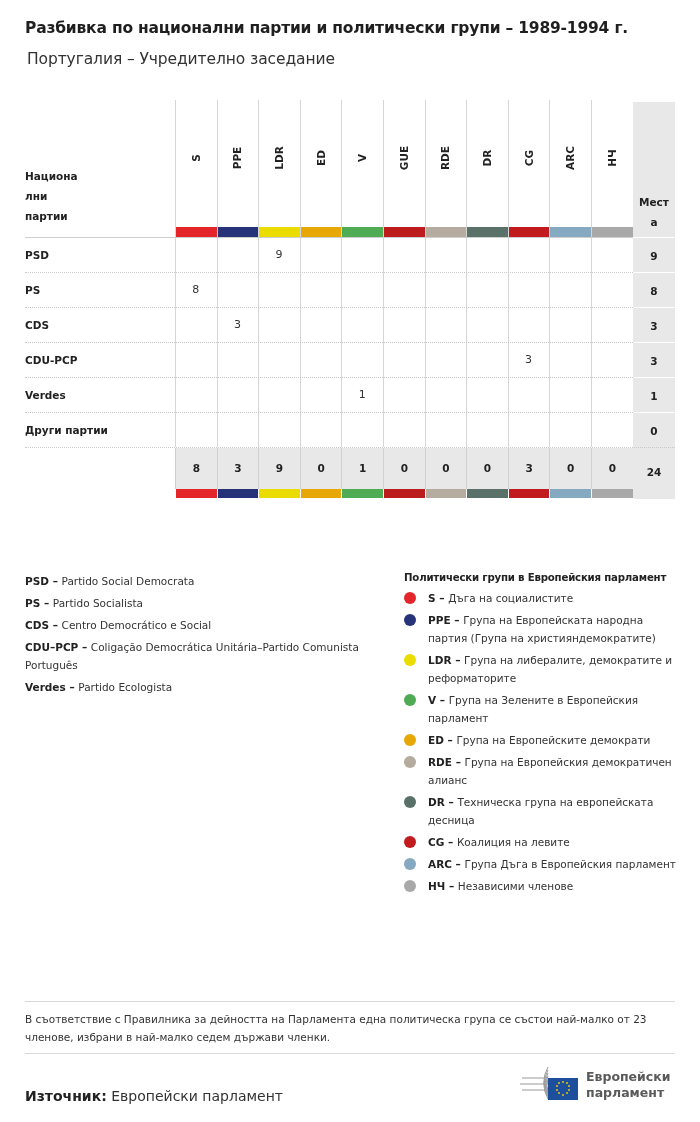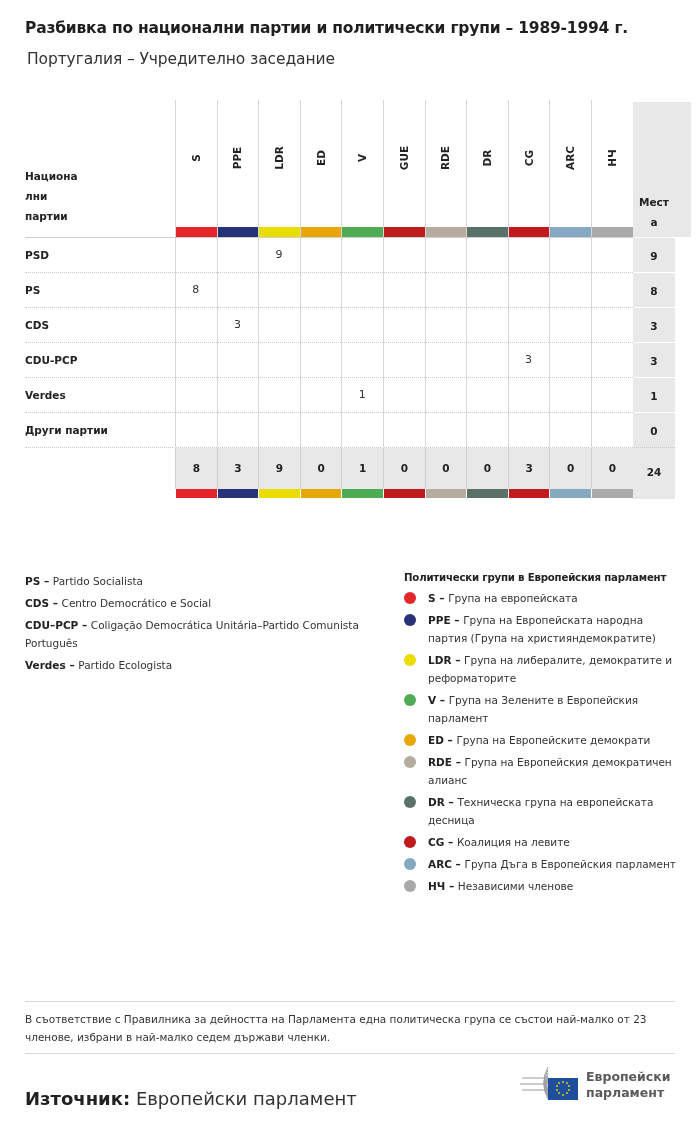--- a/index.html
+++ b/index.html
@@ -7,21 +7,21 @@
   body { position: relative; font-family: "DejaVu Sans", sans-serif; color: #222; }
   .title { position: absolute; left: 25px; top: 19px; font-size: 15.5px; font-weight: bold; color: #1f1f1f; letter-spacing: -0.2px; }
   .subtitle { position: absolute; left: 27px; top: 50px; font-size: 15.5px; color: #333; letter-spacing: -0.1px; }
 
   
   .tbl { position: absolute; left: 25px; top: 100px; width: 650px; }
   .hdr-label { position: absolute; left: 0; top: 66px; font-size: 10.5px; font-weight: bold; line-height: 20px; color: #222; width: 60px; }
   .col-head { position: absolute; top: 0; height: 127px; width: 41.6px; }
   .col-head span { position: absolute; left: 50%; top: 58px; transform: translate(-50%, -50%) rotate(-90deg); font-size: 10.5px; font-weight: bold; white-space: nowrap; color: #222; }
   .bar { position: absolute; height: 10px; }
-  .seats-head { position: absolute; left: 608px; top: 2px; width: 58px; height: 135px; background: #e8e8e8; text-decoration: underline; }
+  .seats-head { position: absolute; left: 608px; top: 2px; width: 42px; height: 135px; background: #e8e8e8; text-decoration: underline; }
   .seats-head span { position: absolute; left: 0; width: 42px; top: 90px; text-align: center; font-size: 10.5px; font-weight: bold; line-height: 20px; color: #222; }
 
   .row { position: absolute; left: 0; width: 650px; height: 35px; border-top: 1px dotted #c9c9c9; }
   .row.first { border-top: 1px solid #cfcfcf; }
   .row-label { position: absolute; left: 0; top: 0; line-height: 34px; font-size: 10.5px; font-weight: bold; color: #222; }
   .cell { position: absolute; top: 0; width: 41.6px; line-height: 34px; text-align: center; font-size: 11px; color: #333; }
   .seat-cell { position: absolute; left: 608px; top: -1px; width: 42px; height: 36px; line-height: 36px; background: #e8e8e8; text-align: center; font-size: 10.5px; font-weight: bold; border-top: 1px solid #fff; }
 
   .totals { position: absolute; left: 0; top: 347px; width: 650px; height: 51px; border-top: 1px dotted #c9c9c9; }
   .tot-bg { position: absolute; left: 150px; top: 0; width: 458px; height: 41px; background: #e8e8e8; }
@@ -35,21 +35,21 @@
   .leg-left .item { font-size: 10.5px; line-height: 18px; margin-bottom: 4px; color: #333; }
   .leg-left .item b { color: #222; }
   .leg-right { position: absolute; left: 404px; top: 572px; width: 280px; }
   .leg-right .leg-title { font-size: 10.2px; letter-spacing: -0.2px; margin-bottom: 6px; }
   .leg-right .item { position: relative; padding-left: 24px; font-size: 10.5px; line-height: 18px; margin-bottom: 4px; color: #333; }
   .leg-right .item b { color: #222; }
   .dot { position: absolute; left: 0; top: 3px; width: 12px; height: 12px; border-radius: 50%; }
 
   .hr { position: absolute; left: 25px; width: 650px; height: 1px; background: #d9d9d9; }
   .note { position: absolute; left: 25px; top: 1010px; width: 655px; font-size: 10.5px; line-height: 18px; color: #333; }
-  .source { position: absolute; left: 25px; top: 1088px; font-size: 18px; color: #333; }
+  .source { position: absolute; left: 25px; top: 1088px; font-size: 14px; color: #333; }
   .source b { color: #222; }
   .logo { position: absolute; left: 514px; top: 1064px; width: 165px; height: 40px; }
   .logo-text { position: absolute; left: 72px; top: 5px; font-size: 12.5px; font-weight: bold; line-height: 16px; color: #5a5a5a; }
 </style>
 </head>
 <body>
 
 <div class="title">Разбивка по национални партии и политически групи – 1989-1994 г.</div>
 <div class="subtitle">Португалия – Учредително заседание</div>
 
@@ -237,31 +237,32 @@
       <div class="tot-cell" style="left: 399.6px;">0</div>
       <div class="tot-cell" style="left: 441.2px;">0</div>
       <div class="tot-cell" style="left: 482.8px;">3</div>
       <div class="tot-cell" style="left: 524.4px;">0</div>
       <div class="tot-cell" style="left: 566px;">0</div>
     </div>
 </div>
 
 <div class="leg-left">
   <div id="leg-national">
+      <div class="item"><b>PSD</b><b> – </b><span>Partido Social Democrata</span></div>
       <div class="item"><b>PS</b><b> – </b><span>Partido Socialista</span></div>
       <div class="item"><b>CDS</b><b> – </b><span>Centro Democrático e Social</span></div>
       <div class="item"><b>CDU–PCP</b><b> – </b><span>Coligação Democrática Unitária–Partido Comunista Português</span></div>
       <div class="item"><b>Verdes</b><b> – </b><span>Partido Ecologista</span></div>
     </div>
 </div>
 
 <div class="leg-right">
   <div class="leg-title">Политически групи в Европейския парламент</div>
   <div id="leg-groups">
-      <div class="item"><span class="dot" style="background:#e4262a"></span><b>S</b><b> – </b><span>Група на европейската</span></div>
+      <div class="item"><span class="dot" style="background:#e4262a"></span><b>S</b><b> – </b><span>Дъга на социалистите</span></div>
       <div class="item"><span class="dot" style="background:#263378"></span><b>PPE</b><b> – </b><span>Група на Европейската народна партия (Група на християндемократите)</span></div>
       <div class="item"><span class="dot" style="background:#ebdc00"></span><b>LDR</b><b> – </b><span>Група на либералите, демократите и реформаторите</span></div>
       <div class="item"><span class="dot" style="background:#4fac55"></span><b>V</b><b> – </b><span>Група на Зелените в Европейския парламент</span></div>
       <div class="item"><span class="dot" style="background:#e7a707"></span><b>ED</b><b> – </b><span>Група на Европейските демократи</span></div>
       <div class="item"><span class="dot" style="background:#b5ab9f"></span><b>RDE</b><b> – </b><span>Група на Европейския демократичен алианс</span></div>
       <div class="item"><span class="dot" style="background:#5a7169"></span><b>DR</b><b> – </b><span>Техническа група на европейската десница</span></div>
       <div class="item"><span class="dot" style="background:#c21b1f"></span><b>CG</b><b> – </b><span>Коалиция на левите</span></div>
       <div class="item"><span class="dot" style="background:#84a9c1"></span><b>ARC</b><b> – </b><span>Група Дъга в Европейския парламент</span></div>
       <div class="item"><span class="dot" style="background:#a9a9a9"></span><b>НЧ</b><b> – </b><span>Независими членове</span></div>
     </div>

